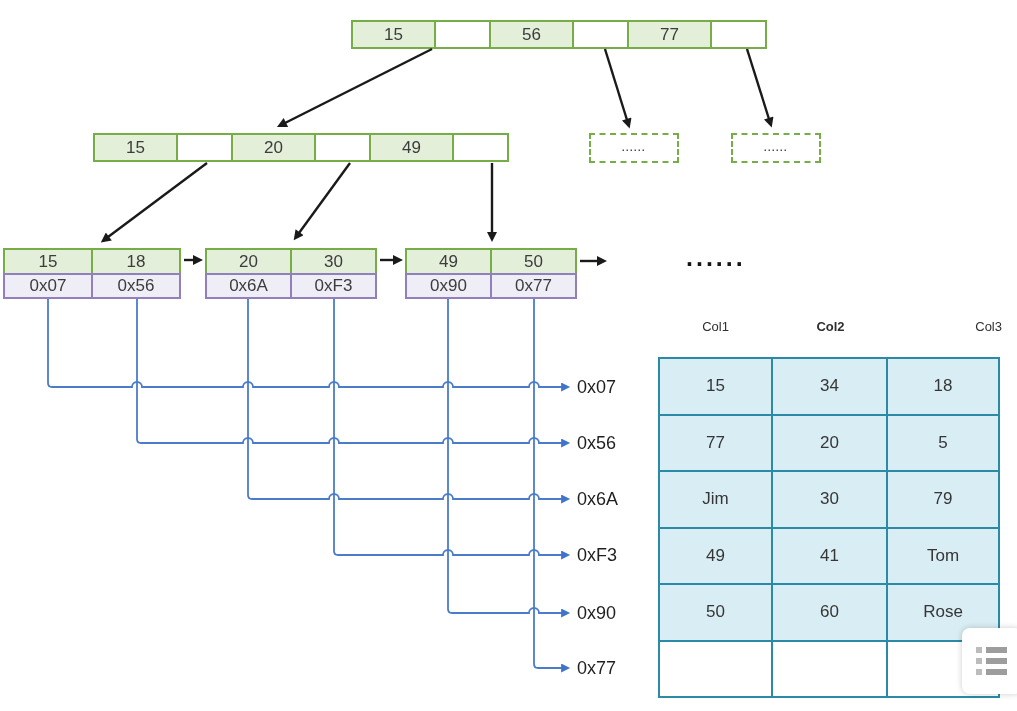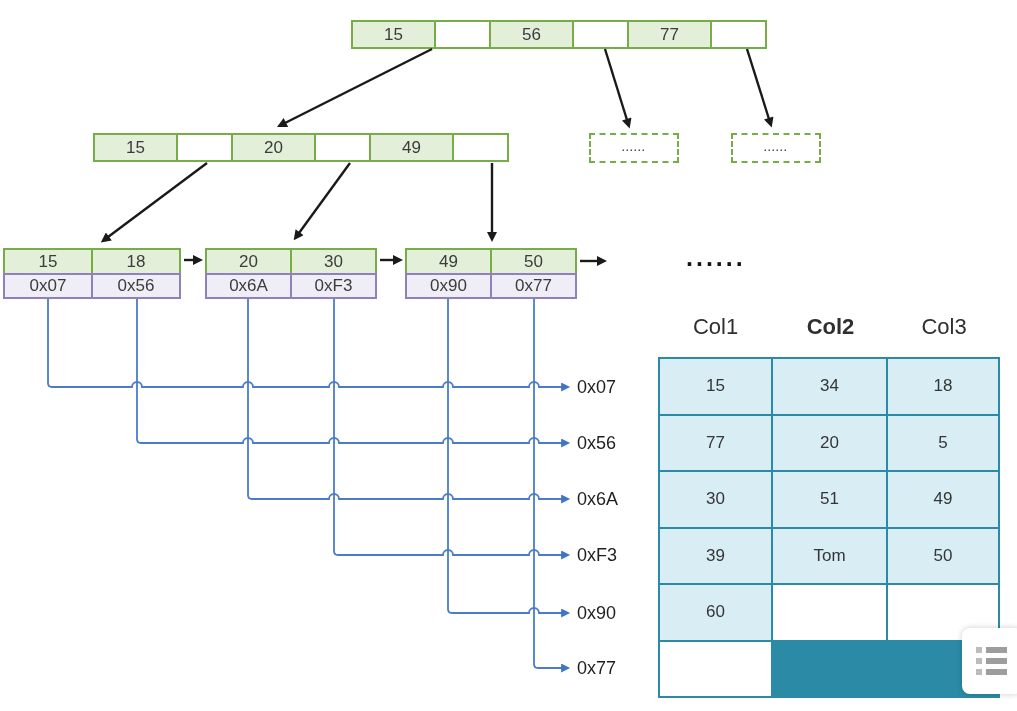--- a/index.html
+++ b/index.html
@@ -54,25 +54,25 @@
     display:grid;grid-template-columns:111px 113px 110px;
     grid-auto-rows:54.5px;gap:2px;
   }
   .dbcell{
     background:#d9edf4;display:flex;align-items:center;justify-content:center;
     font-size:17px;color:#363636;
   }
   .dbcell.empty{background:#ffffff;}
   .thead{
     position:absolute;top:314px;height:26px;line-height:26px;
-    text-align:center;font-size:22px;color:#2f2f2f;
+    text-align:center;font-size:13px;color:#2f2f2f;
   }
   .thead.c1{left:658px;width:115px;}
   .thead.c2{left:773px;width:115px;font-weight:bold;}
-  .thead.c3{left:886px;width:116px;}
+  .thead.c3{left:886px;width:116px;text-align:right;}
   
   svg.lines{position:absolute;left:0;top:0;z-index:3;pointer-events:none;}
   
   .toc-card{
     position:absolute;left:962px;top:628px;width:60px;height:66px;
     background:#ffffff;border-radius:8px;z-index:5;
     box-shadow:0 0 6px rgba(0,0,0,0.20);
     display:flex;align-items:center;
   }
   .toc-icon{display:flex;flex-direction:column;gap:5px;margin-left:14px;}
@@ -182,27 +182,29 @@
 <div class="thead c2">Col2</div>
 <div class="thead c3">Col3</div>
 
 <div class="dbtable">
   <div class="dbcell">15</div>
   <div class="dbcell">34</div>
   <div class="dbcell">18</div>
   <div class="dbcell">77</div>
   <div class="dbcell">20</div>
   <div class="dbcell">5</div>
+  <div class="dbcell">Jim</div>
   <div class="dbcell">30</div>
-  <div class="dbcell">51</div>
+  <div class="dbcell">79</div>
   <div class="dbcell">49</div>
-  <div class="dbcell">39</div>
+  <div class="dbcell">41</div>
   <div class="dbcell">Tom</div>
   <div class="dbcell">50</div>
   <div class="dbcell">60</div>
+  <div class="dbcell">Rose</div>
   <div class="dbcell empty"></div>
   <div class="dbcell empty"></div>
   <div class="dbcell empty"></div>
 </div>
 
 <div class="toc-card">
   <div class="toc-icon">
     <div class="toc-row">
         <div class="toc-sq"></div>
         <div class="toc-bar"></div>

